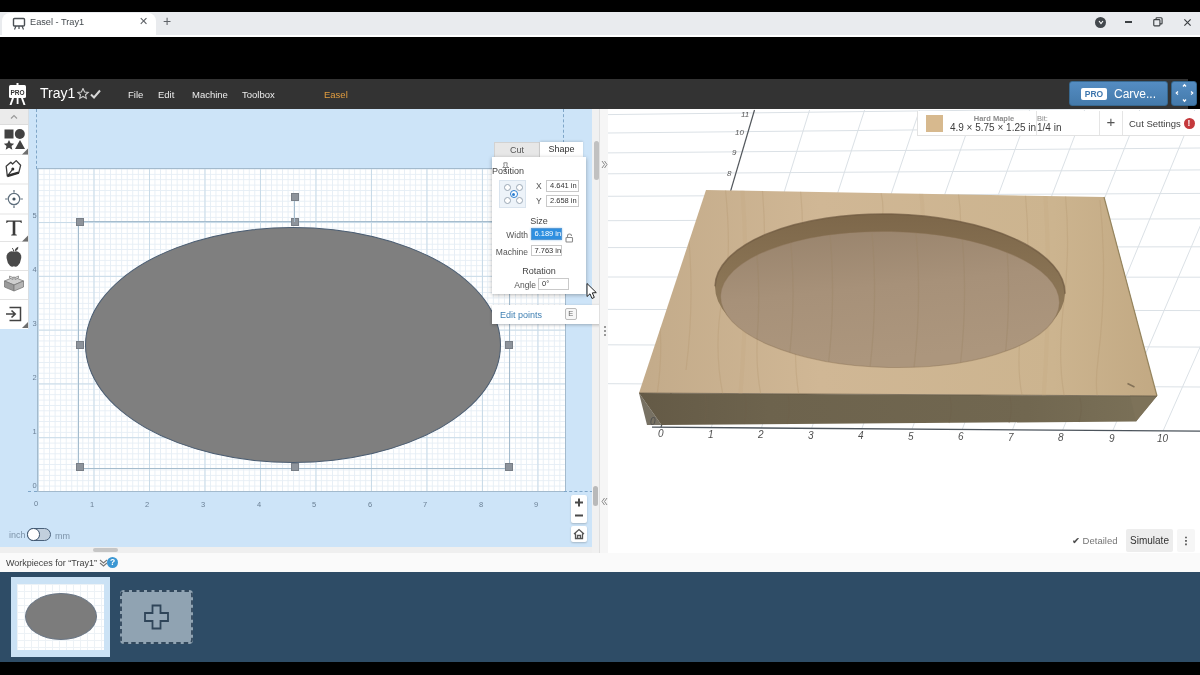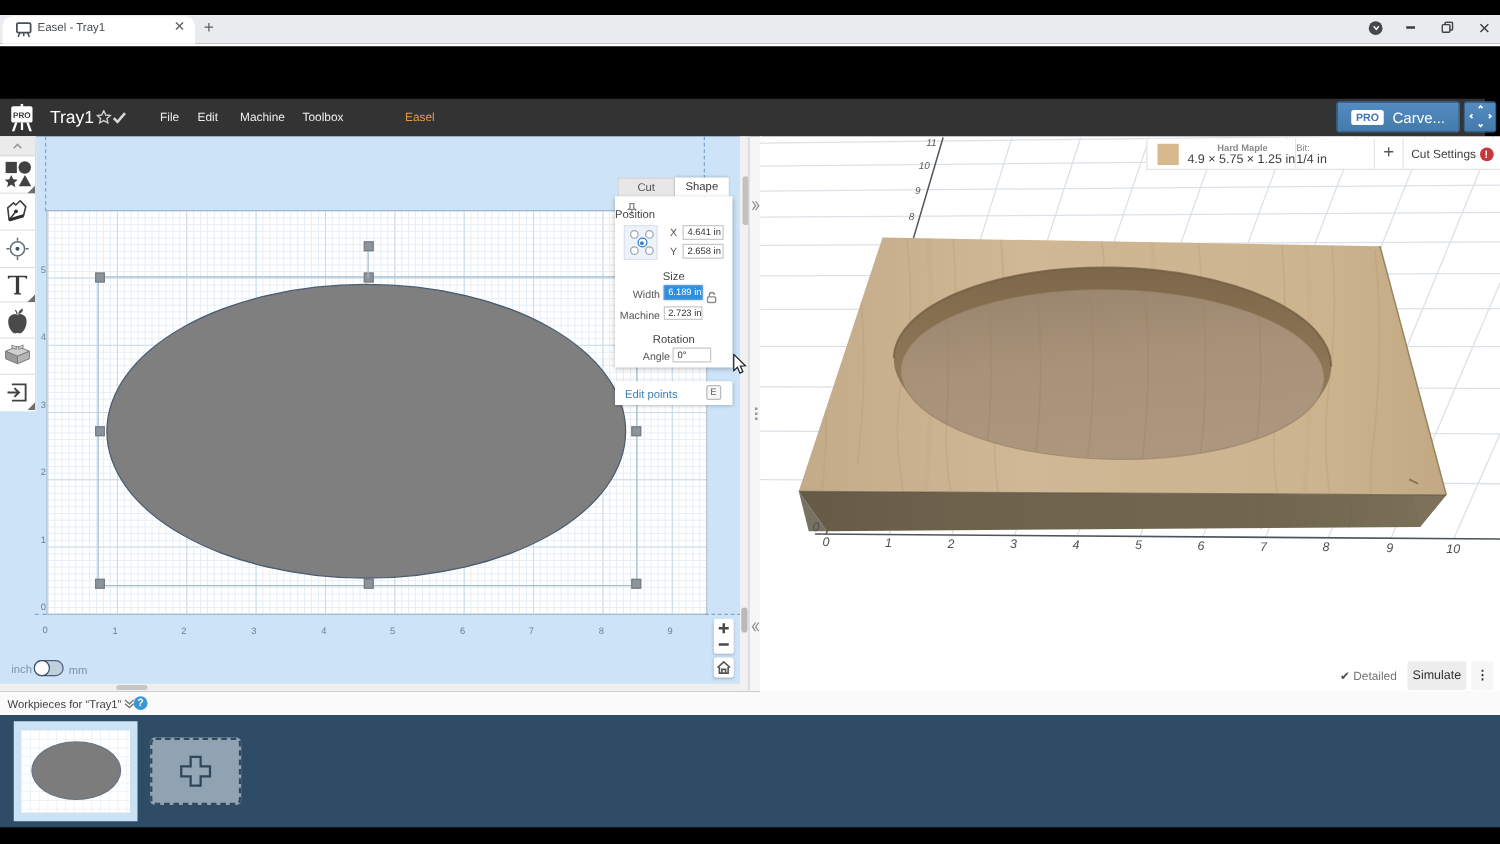--- a/index.html
+++ b/index.html
@@ -247,26 +247,26 @@
     <div class="abs" style="left:44px;top:39px;font-size:8.5px;color:#555;">Y</div>
     <div class="abs" style="left:54px;top:38px;width:33px;height:11.5px;border:1px solid #c9c9c9;box-sizing:border-box;font-size:7.5px;color:#333;line-height:10px;padding-left:3px;white-space:nowrap;">2.658 in</div>
     <div class="abs" style="left:0;top:59px;width:94px;text-align:center;font-size:9px;color:#444;">Size</div>
     <div class="abs" style="left:0;top:73px;width:36px;text-align:right;font-size:8.5px;color:#555;">Width</div>
     <div class="abs" style="left:38.5px;top:71px;width:31px;height:12px;border:1px solid #5a9ad4;box-shadow:0 0 2px #9cc8ec;box-sizing:border-box;background:#2e8fe0;font-size:7.5px;color:#fff;line-height:10px;padding-left:3px;white-space:nowrap;">6.189 in</div>
     <svg class="abs" style="left:73px;top:76px" width="9" height="10" viewBox="0 0 9 10">
       <rect x="1" y="4.5" width="6.5" height="4.5" rx="0.8" fill="none" stroke="#8a8a8a" stroke-width="1.1"></rect>
       <path d="M2.5 4.5 L2.5 3 Q2.5 1 4.5 1 Q6.5 1 6.5 3" fill="none" stroke="#8a8a8a" stroke-width="1.1"></path>
     </svg>
     <div class="abs" style="left:0;top:89.5px;width:36px;text-align:right;font-size:8.5px;color:#555;">Machine</div>
-    <div class="abs" style="left:38.5px;top:87.5px;width:31px;height:11.5px;border:1px solid #c9c9c9;box-sizing:border-box;font-size:7.5px;color:#333;line-height:10px;padding-left:3px;white-space:nowrap;">2.723 in</div>
+    <div class="abs" style="left:38.5px;top:87.5px;width:31px;height:11.5px;border:1px solid #c9c9c9;box-sizing:border-box;font-size:7.5px;color:#333;line-height:10px;padding-left:3px;white-space:nowrap;">7.763 in</div>
     <div class="abs" style="left:0;top:109px;width:94px;text-align:center;font-size:9px;color:#444;">Rotation</div>
     <div class="abs" style="left:0;top:123px;width:44px;text-align:right;font-size:8.5px;color:#555;">Angle</div>
     <div class="abs" style="left:46px;top:121px;width:31px;height:11.5px;border:1px solid #c9c9c9;box-sizing:border-box;font-size:7.5px;color:#333;line-height:10px;padding-left:3px;">0°</div>
   </div>
-  <div class="abs" style="left:492px;top:305px;width:94px;height:19px;background:#fff;box-shadow:0 1px 3px rgba(0,0,0,.25);">
+  <div class="abs" style="left:492px;top:305px;width:94px;height:19px;background:#fff;box-shadow:0 1px 3px rgba(0,0,0,.25);padding-left:24px;">
     <div class="abs" style="left:8px;top:5px;font-size:9px;color:#3e7fb2;">Edit points</div>
     <div class="abs" style="left:73px;top:3px;width:11.5px;height:11.5px;border:1px solid #bbb;border-radius:2px;background:#f7f7f7;box-sizing:border-box;font-size:7.5px;color:#666;text-align:center;line-height:10.5px;">E</div>
   </div>
 
   <svg class="abs" style="left:586px;top:283px" width="12" height="17" viewBox="0 0 12 17">
     <path d="M1 0.5 L1 13.5 L4 10.8 L6 15.5 L8.3 14.4 L6.3 9.9 L10.3 9.6 Z" fill="#fff" stroke="#222" stroke-width="1"></path>
   </svg>
   <div class="abs" id="divider">
     <svg class="abs" style="left:1px;top:51px" width="7" height="9" viewBox="0 0 7 9">
       <path d="M1 1 L3.5 4.5 L1 8 M3.5 1 L6 4.5 L3.5 8" fill="none" stroke="#8a8a8a" stroke-width="1"></path>

